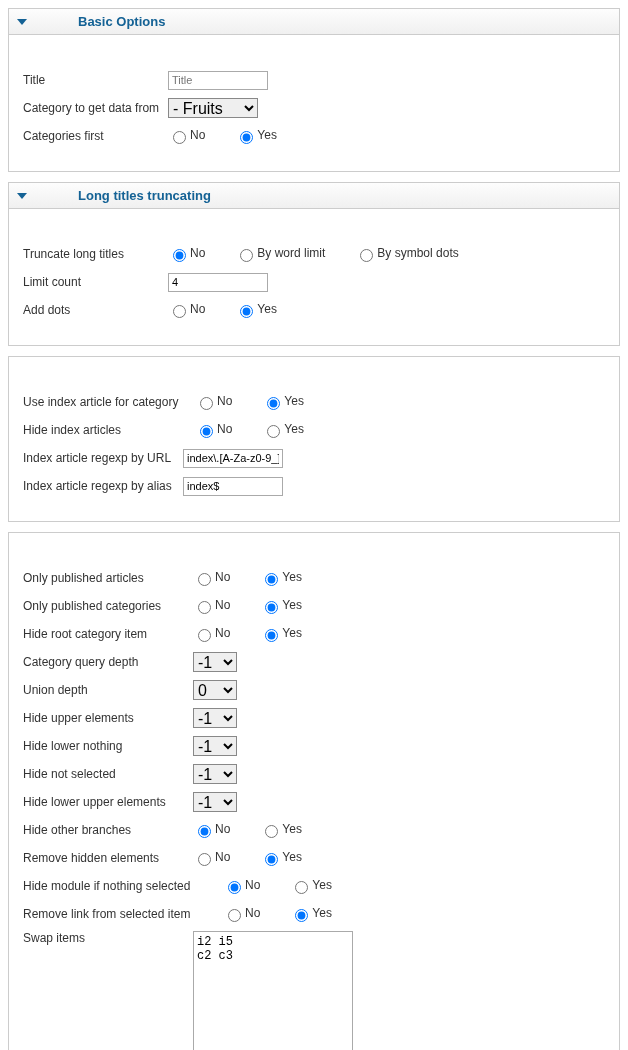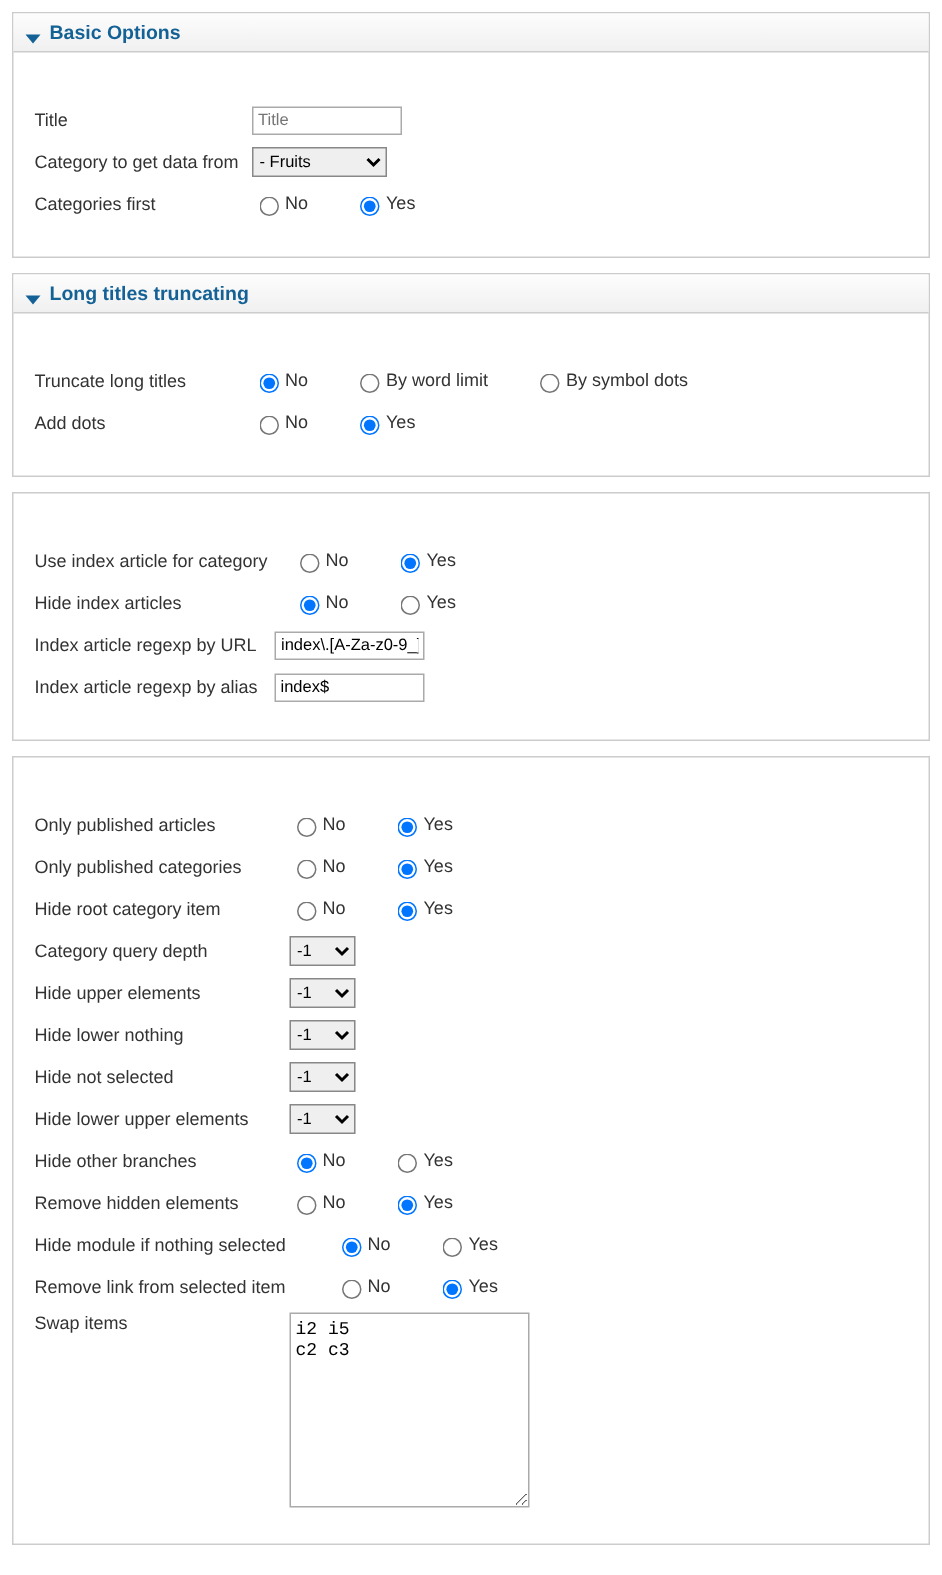--- a/index.html
+++ b/index.html
@@ -14,22 +14,23 @@
   }
   .panel {
     border: 1px solid #ccc;
     margin-bottom: 10px;
   }
   .panel-header {
     background: linear-gradient(#fdfdfd, #f0f0f0);
     border-bottom: 1px solid #ccc;
     padding: 5px 8px;
     display: flex;
-    align-items: flex-end;
+    align-items: center;
     cursor: pointer;
+    gap: 45px;
   }
   .panel-header .tri {
     width: 0; height: 0;
     border-left: 5px solid transparent;
     border-right: 5px solid transparent;
     border-top: 6px solid #146295;
     margin-right: 6px;
   }
   .panel-header .title {
     color: #146295;
@@ -60,21 +61,21 @@
   }
   .radio-opt input { margin-right: 4px; }
   input[type="text"] {
     font-size: 11px;
     padding: 2px 3px;
     border: 1px solid #aaa;
     height: 19px;
   }
   .txt-100 { width: 100px; }
   select {
-    font-size: 11px;
+    font-size: 16px;
     border: 1px solid #888;
     background: #efefef;
     height: 20px;
   }
   .sel-small { width: 44px; }
   textarea {
     font-family: "Courier New", monospace;
     font-size: 12px;
     width: 160px;
     height: 130px;
@@ -144,20 +145,26 @@
             <input type="radio" name="trunc" style="">
             <span>By word limit</span>
           </label>
         <label class="radio-opt">
             <input type="radio" name="trunc" style="">
             <span>By symbol dots</span>
           </label>
       </div>
     </div>
 
+    <div class="row">
+      <div class="label-col w-basic">Limit count</div>
+      <div class="ctrl-col">
+        <input type="text" class="txt-100" value="4" style="">
+      </div>
+    </div>
 
     <div class="row">
       <div class="label-col w-basic">Add dots</div>
       <div class="ctrl-col">
         <label class="radio-opt">
             <input type="radio" name="dots" style="">
             <span>No</span>
           </label>
         <label class="radio-opt">
             <input type="radio" name="dots" checked="" style="">
@@ -262,20 +269,26 @@
       </div>
     </div>
 
     <div class="row">
       <div class="label-col w-filt">Category query depth</div>
       <div class="ctrl-col">
           <select class="sel-small"><option value="-1">-1</option><option value="0">0</option><option value="1">1</option><option value="2">2</option><option value="3">3</option><option value="4">4</option><option value="5">5</option></select>
         </div>
     </div>
     <div class="row">
+      <div class="label-col w-filt">Union depth</div>
+      <div class="ctrl-col">
+          <select class="sel-small"><option value="-1">-1</option><option value="0" selected="">0</option><option value="1">1</option><option value="2">2</option><option value="3">3</option><option value="4">4</option><option value="5">5</option></select>
+        </div>
+    </div>
+    <div class="row">
       <div class="label-col w-filt">Hide upper elements</div>
       <div class="ctrl-col">
           <select class="sel-small"><option value="-1">-1</option><option value="0">0</option><option value="1">1</option><option value="2">2</option><option value="3">3</option><option value="4">4</option><option value="5">5</option></select>
         </div>
     </div>
     <div class="row">
       <div class="label-col w-filt">Hide lower nothing</div>
       <div class="ctrl-col">
           <select class="sel-small"><option value="-1">-1</option><option value="0">0</option><option value="1">1</option><option value="2">2</option><option value="3">3</option><option value="4">4</option><option value="5">5</option></select>
         </div>

